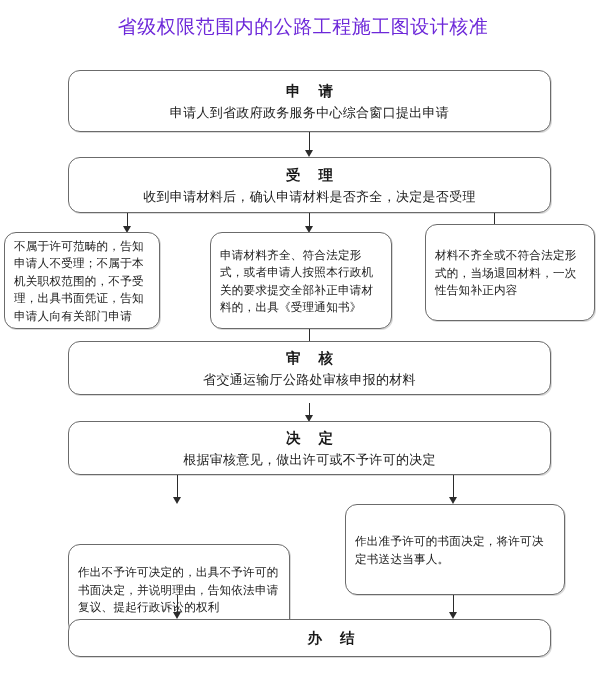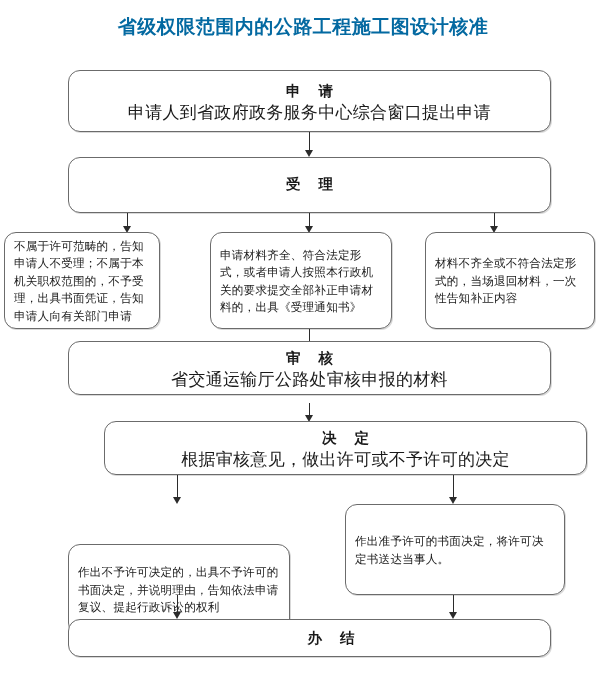--- a/index.html
+++ b/index.html
@@ -19,22 +19,22 @@
   }
 
   
   .chart-title {
     position: absolute;
     left: 0;
     top: 14px;
     width: 606px;
     text-align: center;
     font-size: 19px;
-    font-weight: bold;
-    color: #0369a1;
+    font-weight: normal;
+    color: #6d28d9;
     letter-spacing: 0.5px;
     line-height: 26px;
     white-space: nowrap;
   }
 
   
   .node {
     position: absolute;
     box-sizing: border-box;
     border: 1.4px solid #6b6b6b;
@@ -52,21 +52,21 @@
   }
   .node .stage {
     font-size: 14.5px;
     font-weight: bold;
     letter-spacing: 7px;
     text-indent: 7px;
     line-height: 20px;
     margin-bottom: 2px;
   }
   .node .desc {
-    font-size: 17px;
+    font-size: 13px;
     line-height: 19px;
     letter-spacing: 0.3px;
   }
   .node.para {
     padding: 6px 9px;
     text-align: left;
   }
   .node.para .body {
     font-size: 11.6px;
     line-height: 17.5px;
@@ -102,55 +102,56 @@
   <div class="node centered" style="left:68px; top:70px; width:483px; height:62px;">
     <div class="stage">申  请</div>
     <div class="desc">申请人到省政府政务服务中心综合窗口提出申请</div>
   </div>
 
   <div class="vline" style="left:309px; top:132px; height:21px;"></div>
   <div class="arrowhead" style="left:305px; top:150px;"></div>
 
   <div class="node centered" style="left:68px; top:157px; width:483px; height:56px;">
     <div class="stage">受  理</div>
+    <div class="desc">收到申请材料后，确认申请材料是否齐全，决定是否受理</div>
   </div>
 
   <div class="vline" style="left:127px; top:213px; height:16px;"></div>
   <div class="arrowhead" style="left:123px; top:226px;"></div>
 
   <div class="vline" style="left:309px; top:213px; height:16px;"></div>
   <div class="arrowhead" style="left:305px; top:226px;"></div>
 
   <div class="vline" style="left:494px; top:213px; height:16px;"></div>
   <div class="arrowhead" style="left:490px; top:226px;"></div>
 
   <div class="node para" style="left:4px; top:232px; width:156px; height:97px;">
     <div class="body">不属于许可范畴的，告知申请人不受理；不属于本机关职权范围的，不予受理，出具书面凭证，告知申请人向有关部门申请</div>
   </div>
 
   <div class="node para" style="left:210px; top:232px; width:182px; height:97px;">
     <div class="body">申请材料齐全、符合法定形式，或者申请人按照本行政机关的要求提交全部补正申请材料的，出具《受理通知书》</div>
   </div>
 
-  <div class="node para" style="left:425px; top:232px; width:170px; height:97px;border-radius:11px;">
+  <div class="node para" style="left:425px; top:224px; width:170px; height:97px;">
     <div class="body">材料不齐全或不符合法定形式的，当场退回材料，一次性告知补正内容</div>
   </div>
 
   <div class="vline" style="left:309px; top:329px; height:16px;"></div>
   <div class="arrowhead" style="left:305px; top:342px;"></div>
 
   <div class="node centered" style="left:68px; top:341px; width:483px; height:54px;">
     <div class="stage">审  核</div>
     <div class="desc">省交通运输厅公路处审核申报的材料</div>
   </div>
 
   <div class="vline" style="left:309px; top:403px; height:15px;"></div>
   <div class="arrowhead" style="left:305px; top:415px;"></div>
 
-  <div class="node centered" style="left:68px; top:421px; width:483px; height:54px;margin-left:36px;">
+  <div class="node centered" style="left:68px; top:421px; width:483px; height:54px;">
     <div class="stage">决  定</div>
     <div class="desc">根据审核意见，做出许可或不予许可的决定</div>
   </div>
 
   <div class="vline" style="left:177px; top:475px; height:25px;"></div>
   <div class="arrowhead" style="left:173px; top:497px;"></div>
 
   <div class="vline" style="left:453px; top:475px; height:25px;"></div>
   <div class="arrowhead" style="left:449px; top:497px;"></div>
 

